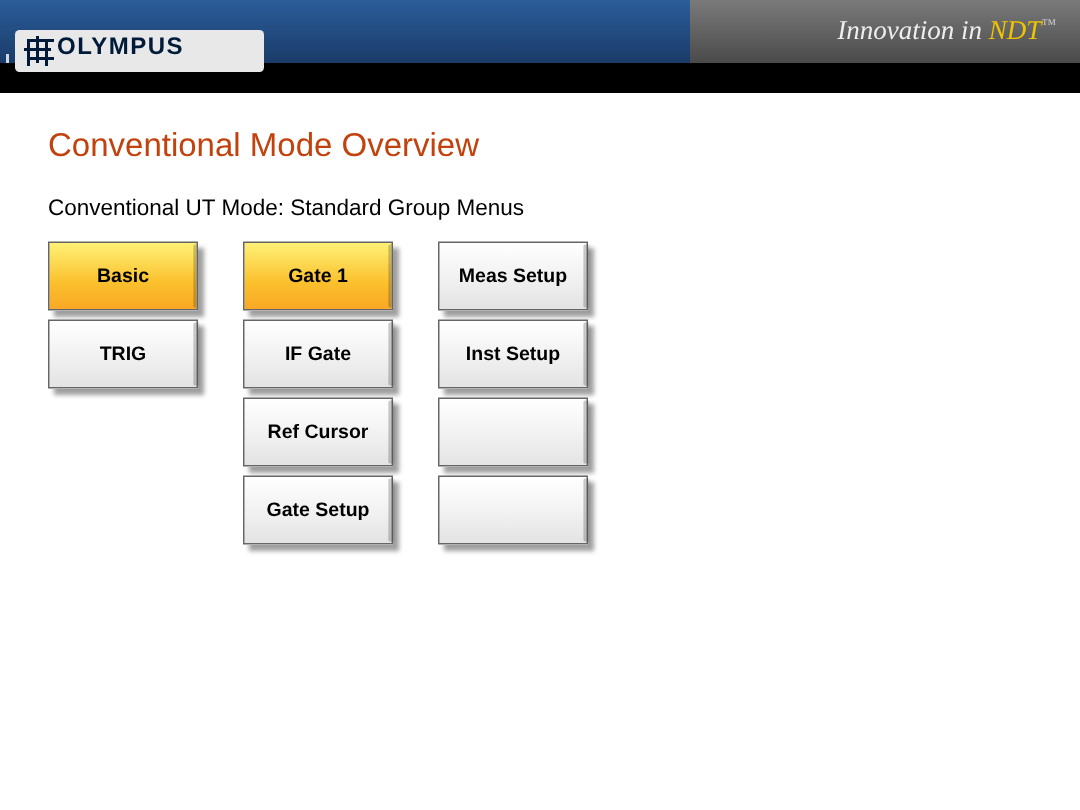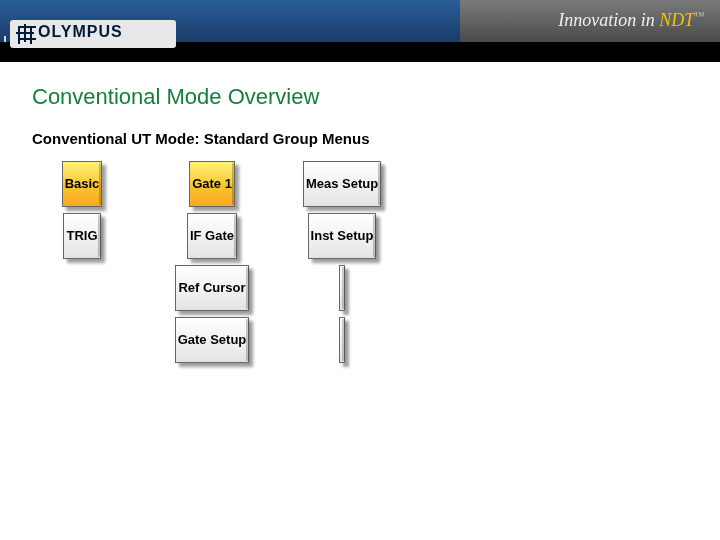--- a/index.html
+++ b/index.html
@@ -16,24 +16,24 @@
   .logo-burst::before,.logo-burst::after{content:"";position:absolute;background:#001b3a;}
   .logo-burst::before{left:8px;top:0;width:2px;height:18px;box-shadow:-6px 2px 0 #001b3a,6px 2px 0 #001b3a;}
   .logo-burst::after{left:0;top:8px;width:18px;height:2px;box-shadow:2px -6px 0 #001b3a,2px 6px 0 #001b3a;}
   .logo-text{position:absolute;left:28px;top:3px;font-size:16px;font-weight:bold;
     letter-spacing:1px;color:#001b3a;}
   .tagline{position:absolute;right:16px;top:10px;font-size:18px;color:#eee;
     font-style:italic;font-family:Georgia,"Times New Roman",serif;}
   .tagline .ndt{color:#f2c400;font-style:italic;}
   .tagline sup{font-size:10px;color:#ccc;}
   .content{padding:22px 30px 0 32px;}
-  .title{font-size:22px;color:#15803d;margin:0 0 20px 0;font-weight:normal;}
-  .subtitle{font-size:15px;font-weight:bold;color:#000;margin:0 0 14px 0;}
+  .title{font-size:22px;color:#c2410c;margin:0 0 20px 0;font-weight:normal;}
+  .subtitle{font-size:15px;font-weight:normal;color:#000;margin:0 0 14px 0;}
   .grid{display:flex;gap:30px;}
-  .col{display:flex;flex-direction:column;gap:6px;width:100px;align-items:center;}
+  .col{display:flex;flex-direction:column;gap:6px;width:100px;}
   .cell{height:46px;box-sizing:border-box;border:1px solid #666;
     display:flex;align-items:center;justify-content:center;text-align:center;
     font-size:13px;font-weight:bold;line-height:1.15;position:relative;
     box-shadow:4px 4px 3px rgba(0,0,0,.38);padding:0 2px;}
   .cell.empty{background:linear-gradient(to bottom,#fff 0%,#f3f3f3 50%,#e3e3e3 100%);}
   .cell.header{background:linear-gradient(to bottom,#fff176 0%,#fbc02d 60%,#f9a825 100%);color:#000;}
   .cell.item{background:linear-gradient(to bottom,#ffffff 0%,#f2f2f2 50%,#e3e3e3 100%);color:#000;}
   .edge{position:absolute;right:-3px;top:1px;bottom:1px;width:5px;
     background:linear-gradient(to right,rgba(0,0,0,.25),rgba(0,0,0,0));border-radius:1px;}
 </style>

